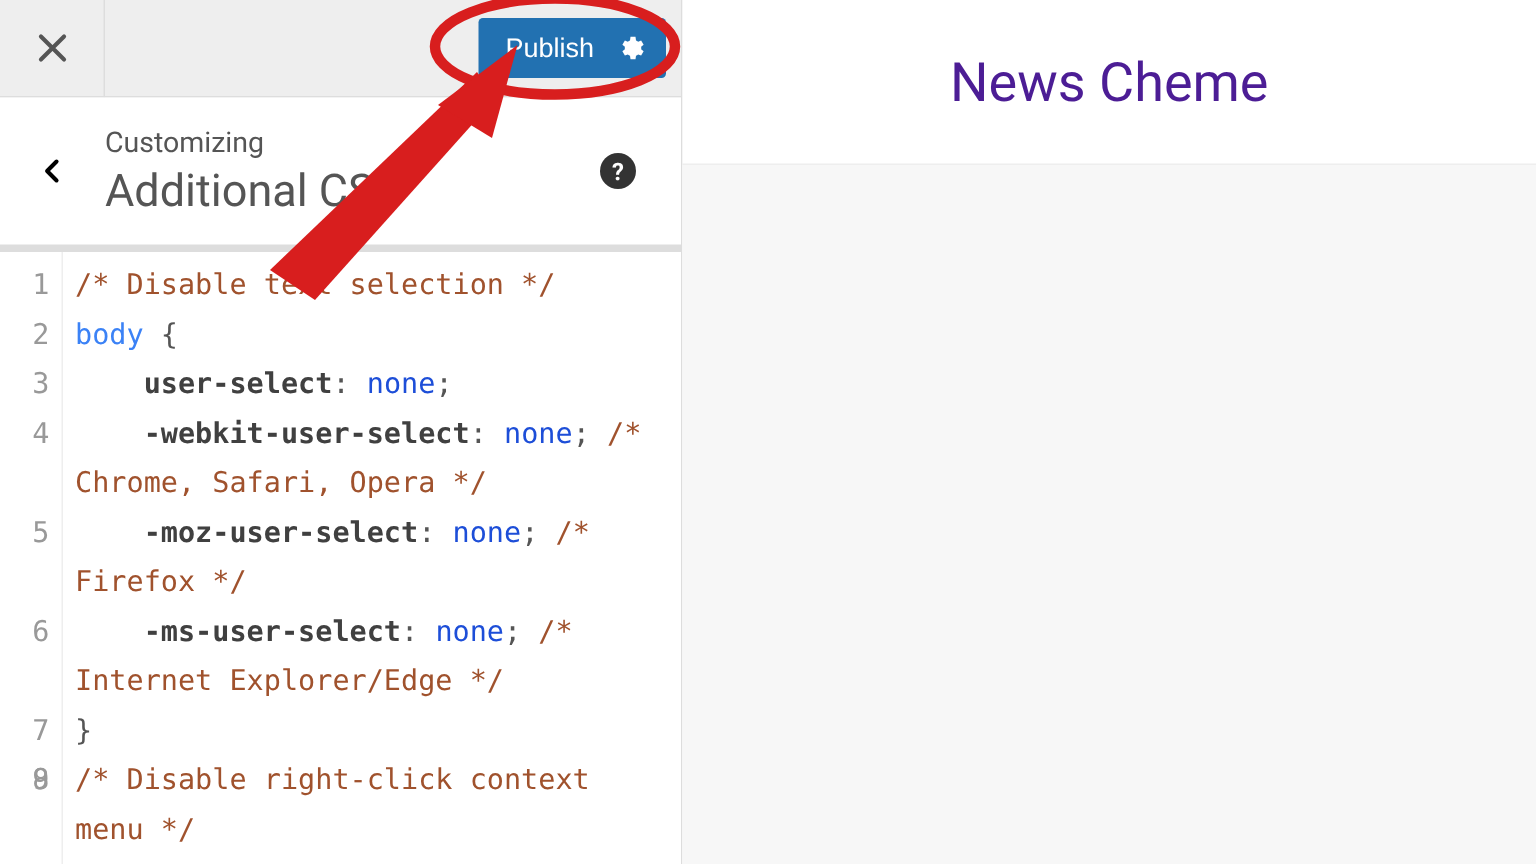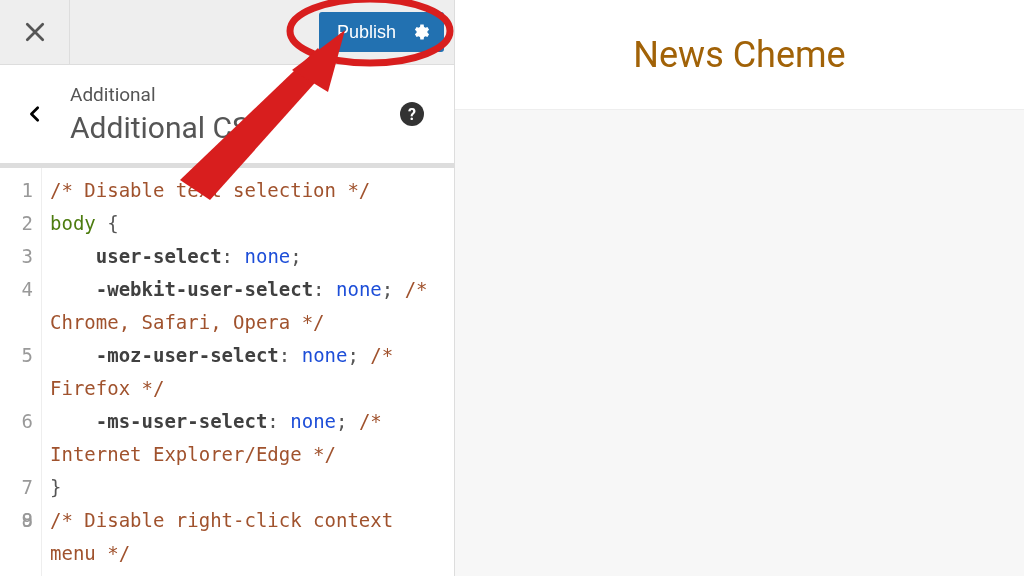--- a/index.html
+++ b/index.html
@@ -18,27 +18,27 @@
   .panel-titles { flex: 1; }
   .customizing { color: #555; font-size: 19px; font-weight: 400; }
   .section-title { color: #555; font-size: 30px; font-weight: 400; margin-top: 4px; }
   .help-icon { width: 24px; height: 24px; border-radius: 50%; background: #333; color: #fff; font-size: 16px; font-weight: bold; display: flex; align-items: center; justify-content: center; margin-right: 12px; cursor: pointer; }
   .editor-wrap { flex: 1; background: #fff; border-top: 4px solid #ddd; overflow: hidden; }
   .editor { display: flex; font-family: Consolas, Menlo, Monaco, monospace; font-size: 19px; line-height: 33px; }
   .gutter { width: 42px; text-align: right; color: #999; padding: 6px 8px 6px 0; background: #fff; border-right: 1px solid #eee; user-select: none; }
   .gutter div { height: 33px; }
   .code { flex: 1; padding: 6px 8px; white-space: pre-wrap; word-break: break-word; color: #333; }
   .tok-comment { color: #A0522D; }
-  .tok-tag { color: #4d7c0f; }
+  .tok-tag { color: #3b82f6; }
   .tok-prop { color: #404040; font-weight: 600; }
   .tok-punc { color: #555; }
   .tok-val { color: #1d4ed8; }
   .preview { flex: 1; background: #fff; display: flex; flex-direction: column; }
   .preview-header { height: 110px; display: flex; align-items: center; justify-content: center; border-bottom: 1px solid #eee; }
-  .site-title { color: #a16207; font-size: 36px; font-weight: 400; }
+  .site-title { color: #4c1d95; font-size: 36px; font-weight: 400; }
   .preview-body { flex: 1; background: #f7f7f7; margin: 0 0 0 0; }
 
   
   .annotation { position: absolute; left: 0; top: 0; width: 455px; height: 576px; pointer-events: none; z-index: 50; }
 </style>
 </head>
 <body>
 
 <div class="app">
   <div class="sidebar">
@@ -57,21 +57,21 @@
       </button>
     </div>
 
     <div class="panel-header">
       <div class="back-btn">
         <svg viewBox="0 0 20 20">
             <path d="M13 3 L6 10 L13 17" stroke="#000" stroke-width="3" fill="none" stroke-linecap="round" stroke-linejoin="round"></path>
           </svg>
       </div>
       <div class="panel-titles">
-        <div class="customizing">Additional</div>
+        <div class="customizing">Customizing</div>
         <div class="section-title">Additional CSS</div>
       </div>
       <div class="help-icon">
         <span>?</span>
       </div>
     </div>
 
     <div class="editor-wrap">
       <div class="editor">
         <div class="gutter" id="gutter">

